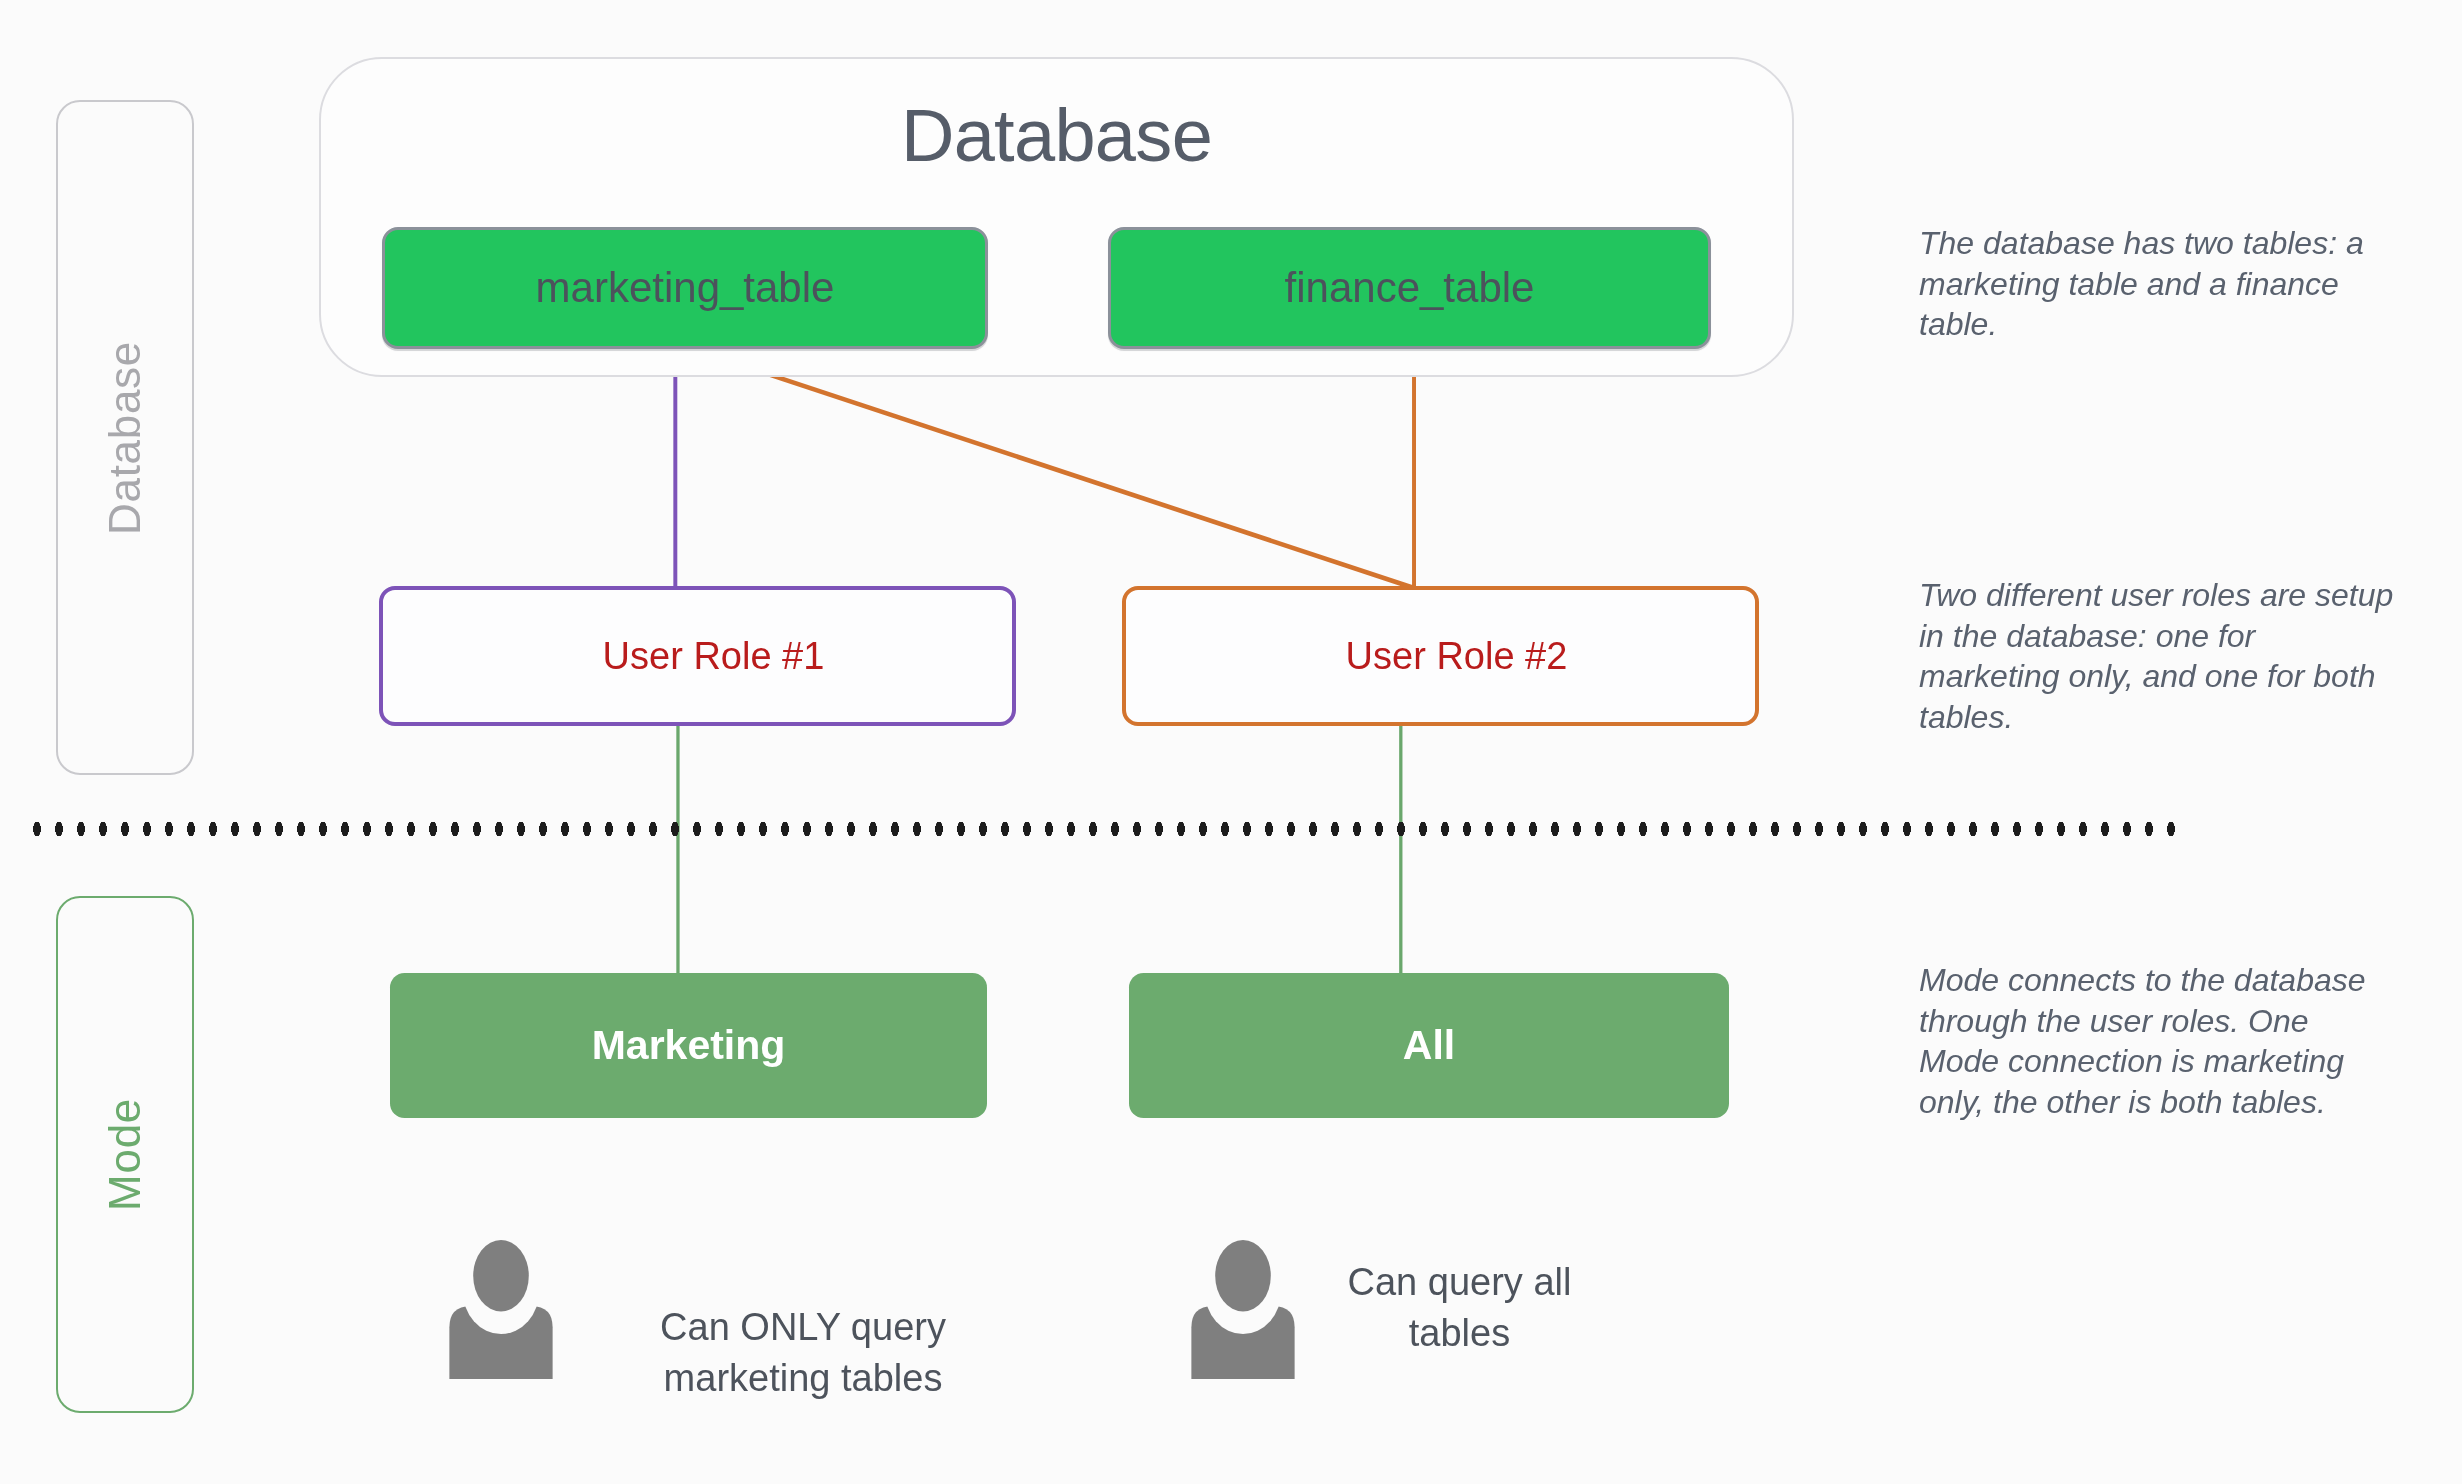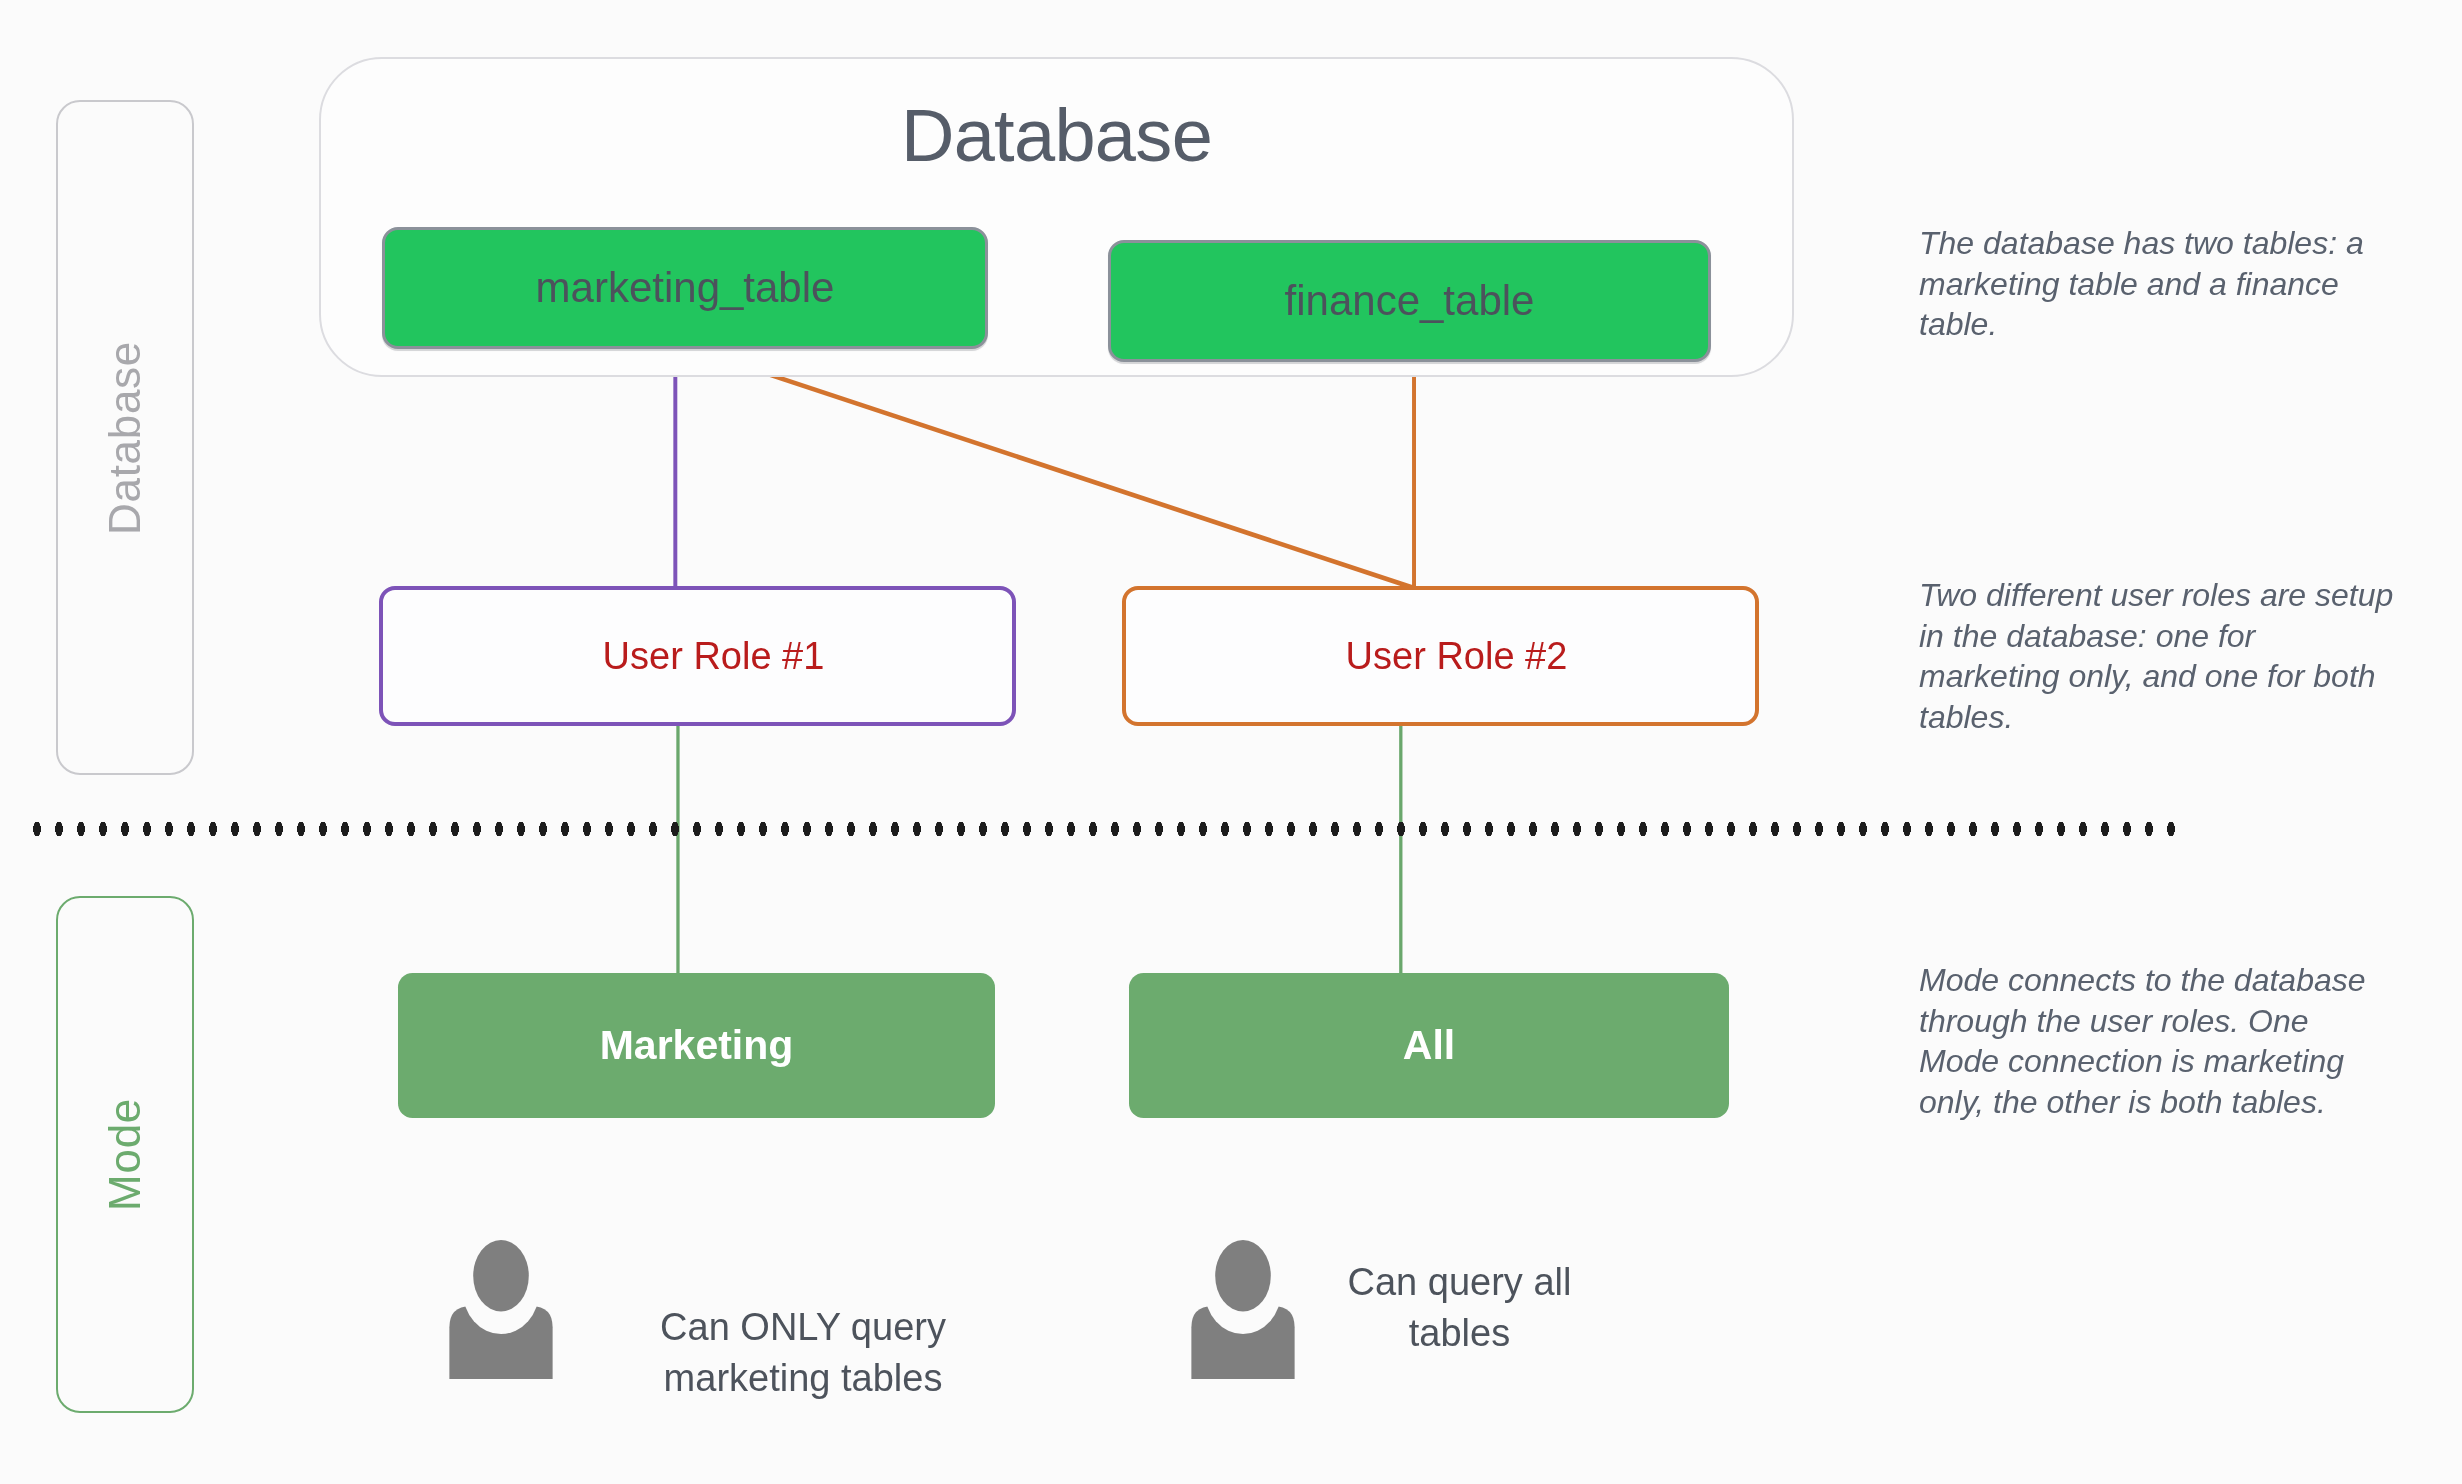--- a/index.html
+++ b/index.html
@@ -21,39 +21,39 @@
     font-size:74px;color:#565d69;letter-spacing:-0.7px;
   }
   .table-box{
     position:absolute;top:227px;height:116px;z-index:3;
     border:3.3px solid #8b919a;border-radius:16px;background:#22c55e;
     display:flex;align-items:center;justify-content:center;
     font-size:42px;color:#4c525c;
     box-shadow:0 1.3px 0.7px rgba(90,95,105,.25);
   }
   .table-marketing{left:382px;width:600px;}
-  .table-finance{left:1108px;width:597px;margin-top:13px;}
+  .table-finance{left:1108px;width:597px;}
   .role-box{
     position:absolute;top:586px;height:132px;z-index:3;border-radius:16px;
     background:#fdfdfe;display:flex;align-items:center;justify-content:center;
     font-size:38px;color:#b91c1c;padding-left:32px;
   }
   .role-1{left:379px;width:597px;border:4.6px solid #7d53b8;}
   .role-2{left:1122px;width:597px;border:4.6px solid #d3742e;}
   .dotted-divider{
     position:absolute;left:26.4px;top:821px;width:2150px;height:16px;z-index:2;
     background-image:radial-gradient(4px 7.3px at 50% 50%, #1c1c1c 97%, transparent 100%);
     background-size:22px 16px;background-repeat:repeat-x;
   }
   .conn-button{
     position:absolute;top:973px;height:145px;z-index:3;border-radius:14.5px;
     background:#6cab6e;display:flex;align-items:center;justify-content:center;
     font-size:41px;font-weight:bold;color:#ffffff;
   }
-  .conn-marketing{left:398px;width:597px;}
+  .conn-marketing{left:390px;width:597px;}
   .conn-all{left:1129px;width:600px;}
   .side-label{
     position:absolute;left:56px;width:134px;z-index:2;border-radius:24px;
     display:flex;align-items:center;justify-content:center;background:transparent;
   }
   .side-database{top:100px;height:671px;border:2.6px solid #c9c9cd;}
   .side-mode{top:896px;height:513px;border:2.6px solid #6cab6e;}
   .vlabel{
     writing-mode:vertical-rl;transform:rotate(180deg);
     font-size:44px;letter-spacing:0.7px;

